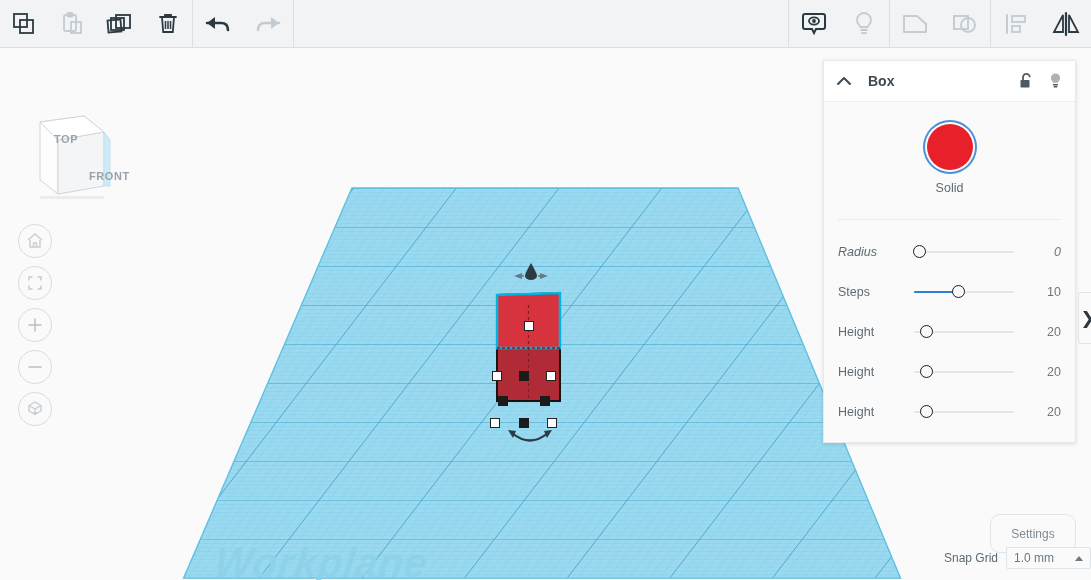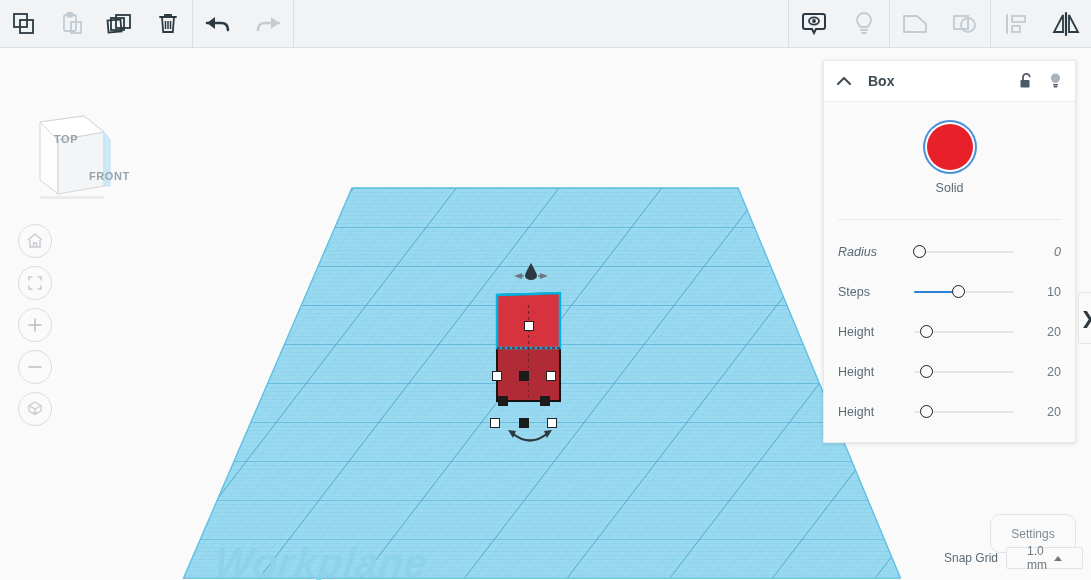--- a/index.html
+++ b/index.html
@@ -292,27 +292,27 @@
     left: 944px; top: 547px;
     display: flex;
     align-items: center;
   }
   .snap-label {
     font-size: 12px;
     color: #5c6b75;
     margin-right: 8px;
   }
   .snap-select {
-    width: 77px; height: 22px;
+    width: 85px; height: 22px;
     border: 1px solid #e1e4e6;
     border-radius: 2px;
     background: #fafafa;
     display: flex;
     align-items: center;
-    padding: 0 20px;
+    padding: 0 7px;
     box-sizing: border-box;
     cursor: pointer;
   }
   .snap-value {
     flex: 1 1 auto;
     font-size: 12px;
     color: #6a7883;
   }
   .snap-caret {
     width: 0; height: 0;

